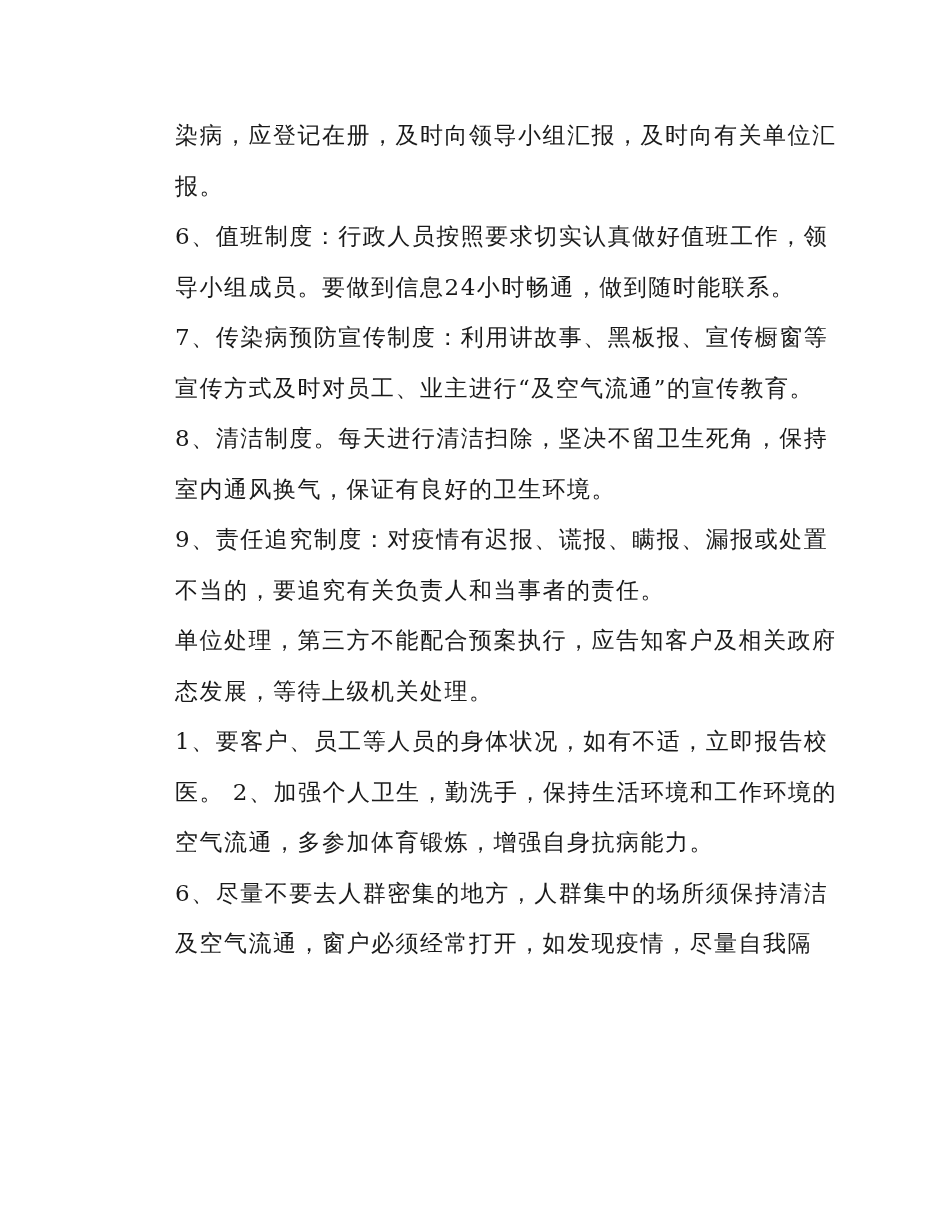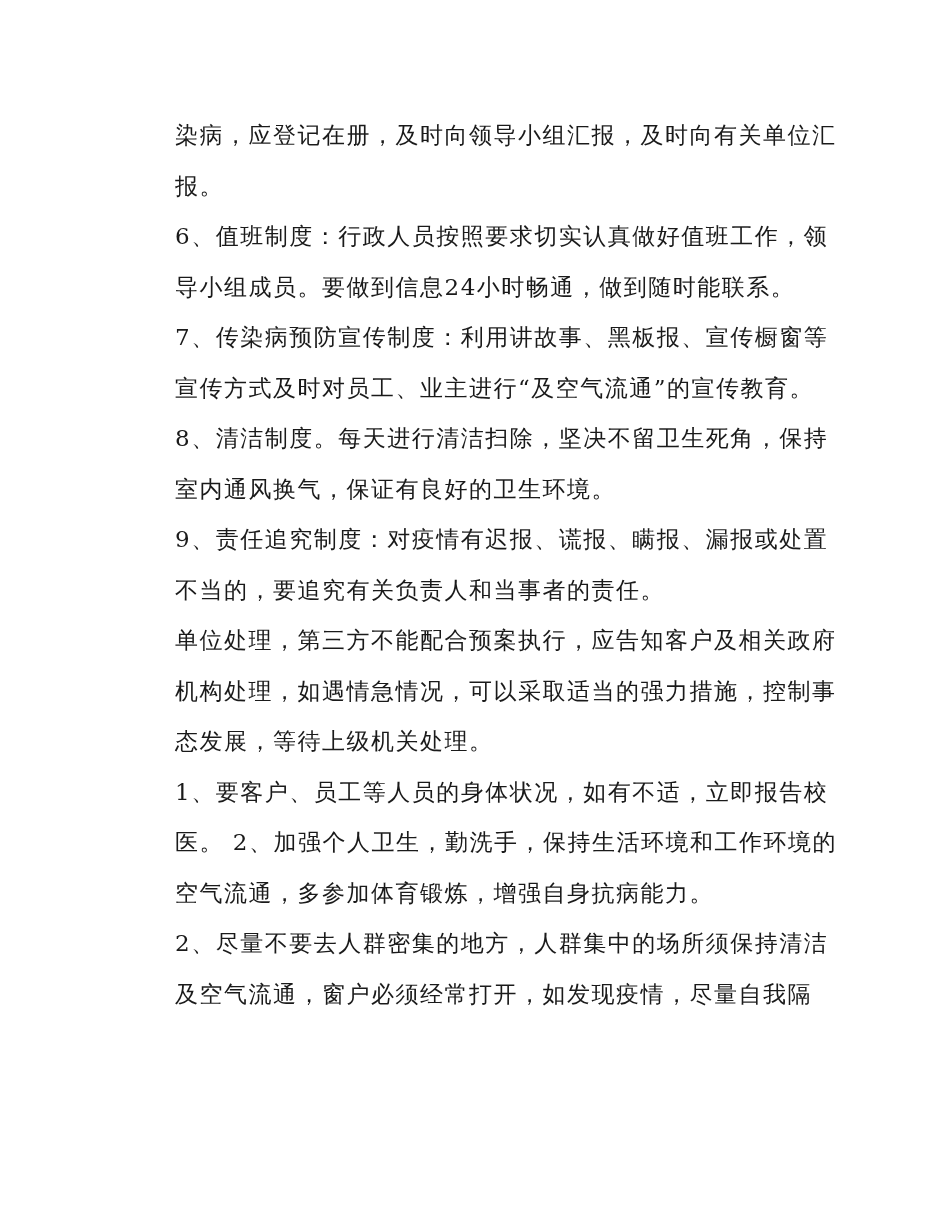--- a/index.html
+++ b/index.html
@@ -48,21 +48,20 @@
     <span class="line">报。</span>
     <span class="line">6、值班制度：行政人员按照要求切实认真做好值班工作，领</span>
     <span class="line">导小组成员。要做到信息24小时畅通，做到随时能联系。</span>
     <span class="line">7、传染病预防宣传制度：利用讲故事、黑板报、宣传橱窗等</span>
     <span class="line">宣传方式及时对员工、业主进行“及空气流通”的宣传教育。</span>
     <span class="line">8、清洁制度。每天进行清洁扫除，坚决不留卫生死角，保持</span>
     <span class="line">室内通风换气，保证有良好的卫生环境。</span>
     <span class="line">9、责任追究制度：对疫情有迟报、谎报、瞒报、漏报或处置</span>
     <span class="line">不当的，要追究有关负责人和当事者的责任。</span>
     <span class="line">单位处理，第三方不能配合预案执行，应告知客户及相关政府</span>
-    <span class="line">机构处理，如遇情急情况，可以采取适当的强力措施，控制事</span>
     <span class="line">态发展，等待上级机关处理。</span>
     <span class="line">1、要客户、员工等人员的身体状况，如有不适，立即报告校</span>
     <span class="line">医。 2、加强个人卫生，勤洗手，保持生活环境和工作环境的</span>
     <span class="line">空气流通，多参加体育锻炼，增强自身抗病能力。</span>
-    <span class="line">2、尽量不要去人群密集的地方，人群集中的场所须保持清洁</span>
+    <span class="line">6、尽量不要去人群密集的地方，人群集中的场所须保持清洁</span>
     <span class="line">及空气流通，窗户必须经常打开，如发现疫情，尽量自我隔</span>
   </div>
 </div>
 
 </body></html>

